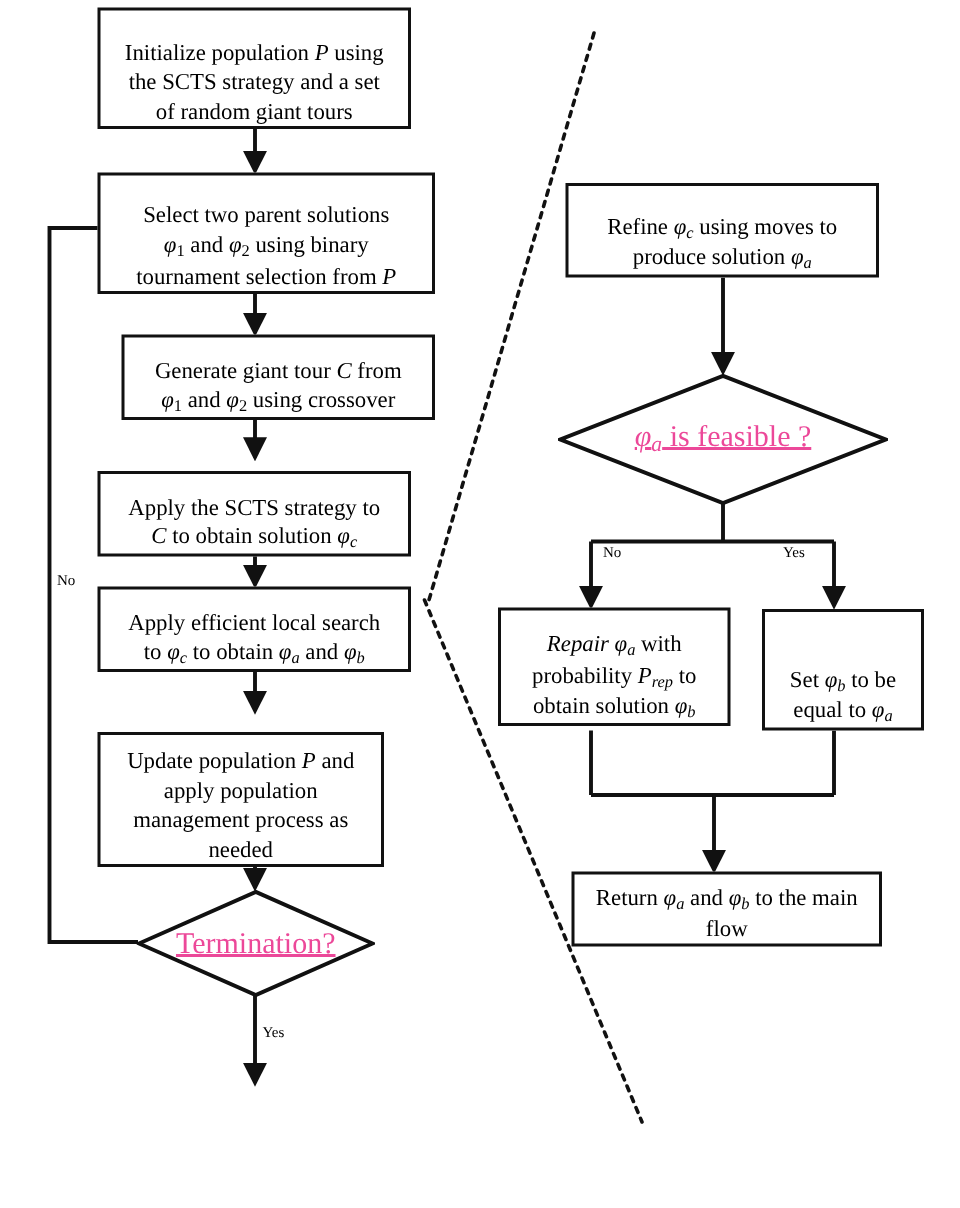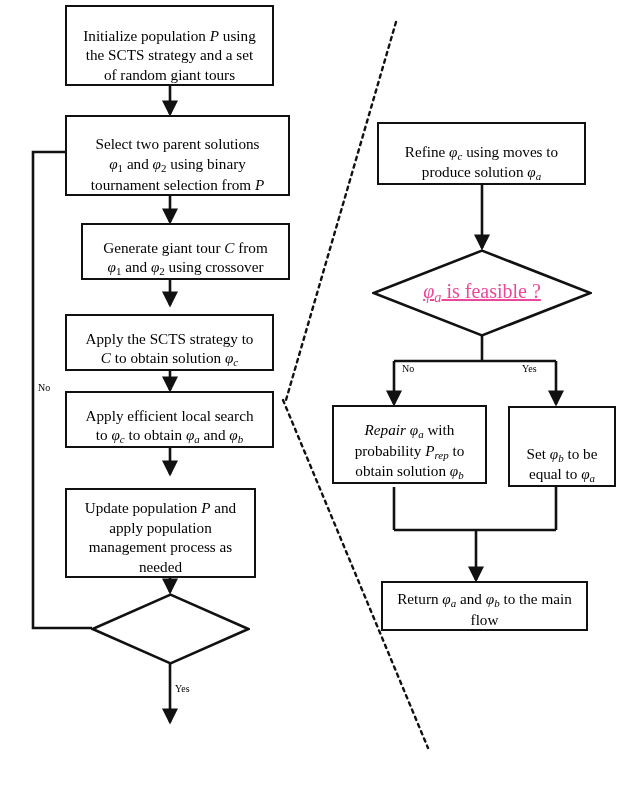--- a/index.html
+++ b/index.html
@@ -177,20 +177,21 @@
       Update population <i class="it">P</i> and<br>
       apply population<br>
       management process as<br>
       needed
     </div>
   </div>
 
   <svg style="position:absolute; left:91px; top:593px; width:159px; height:72px;" viewBox="0 0 159 72" xmlns="http://www.w3.org/2000/svg">
     <polygon points="79.5,1.6 157.4,36 79.5,70.4 1.6,36" fill="#ffffff" stroke="#111" stroke-width="2.6"></polygon>
   </svg>
+  <div class="diamond-label" style="left:91px; top:593px; width:159px; height:72px;">Termination?</div>
 
 
   <div class="edge-label" style="left:38px; top:382px;">No</div>
 
   <div class="edge-label" style="left:175px; top:683px;">Yes</div>
 
   <div class="node box" style="left:377px; top:122px; width:209px; height:63px;">
     <div class="txt">
       Refine <span class="phi">φ</span><span class="sub">c</span> using moves to<br>
       produce solution <span class="phi">φ</span><span class="sub">a</span>

